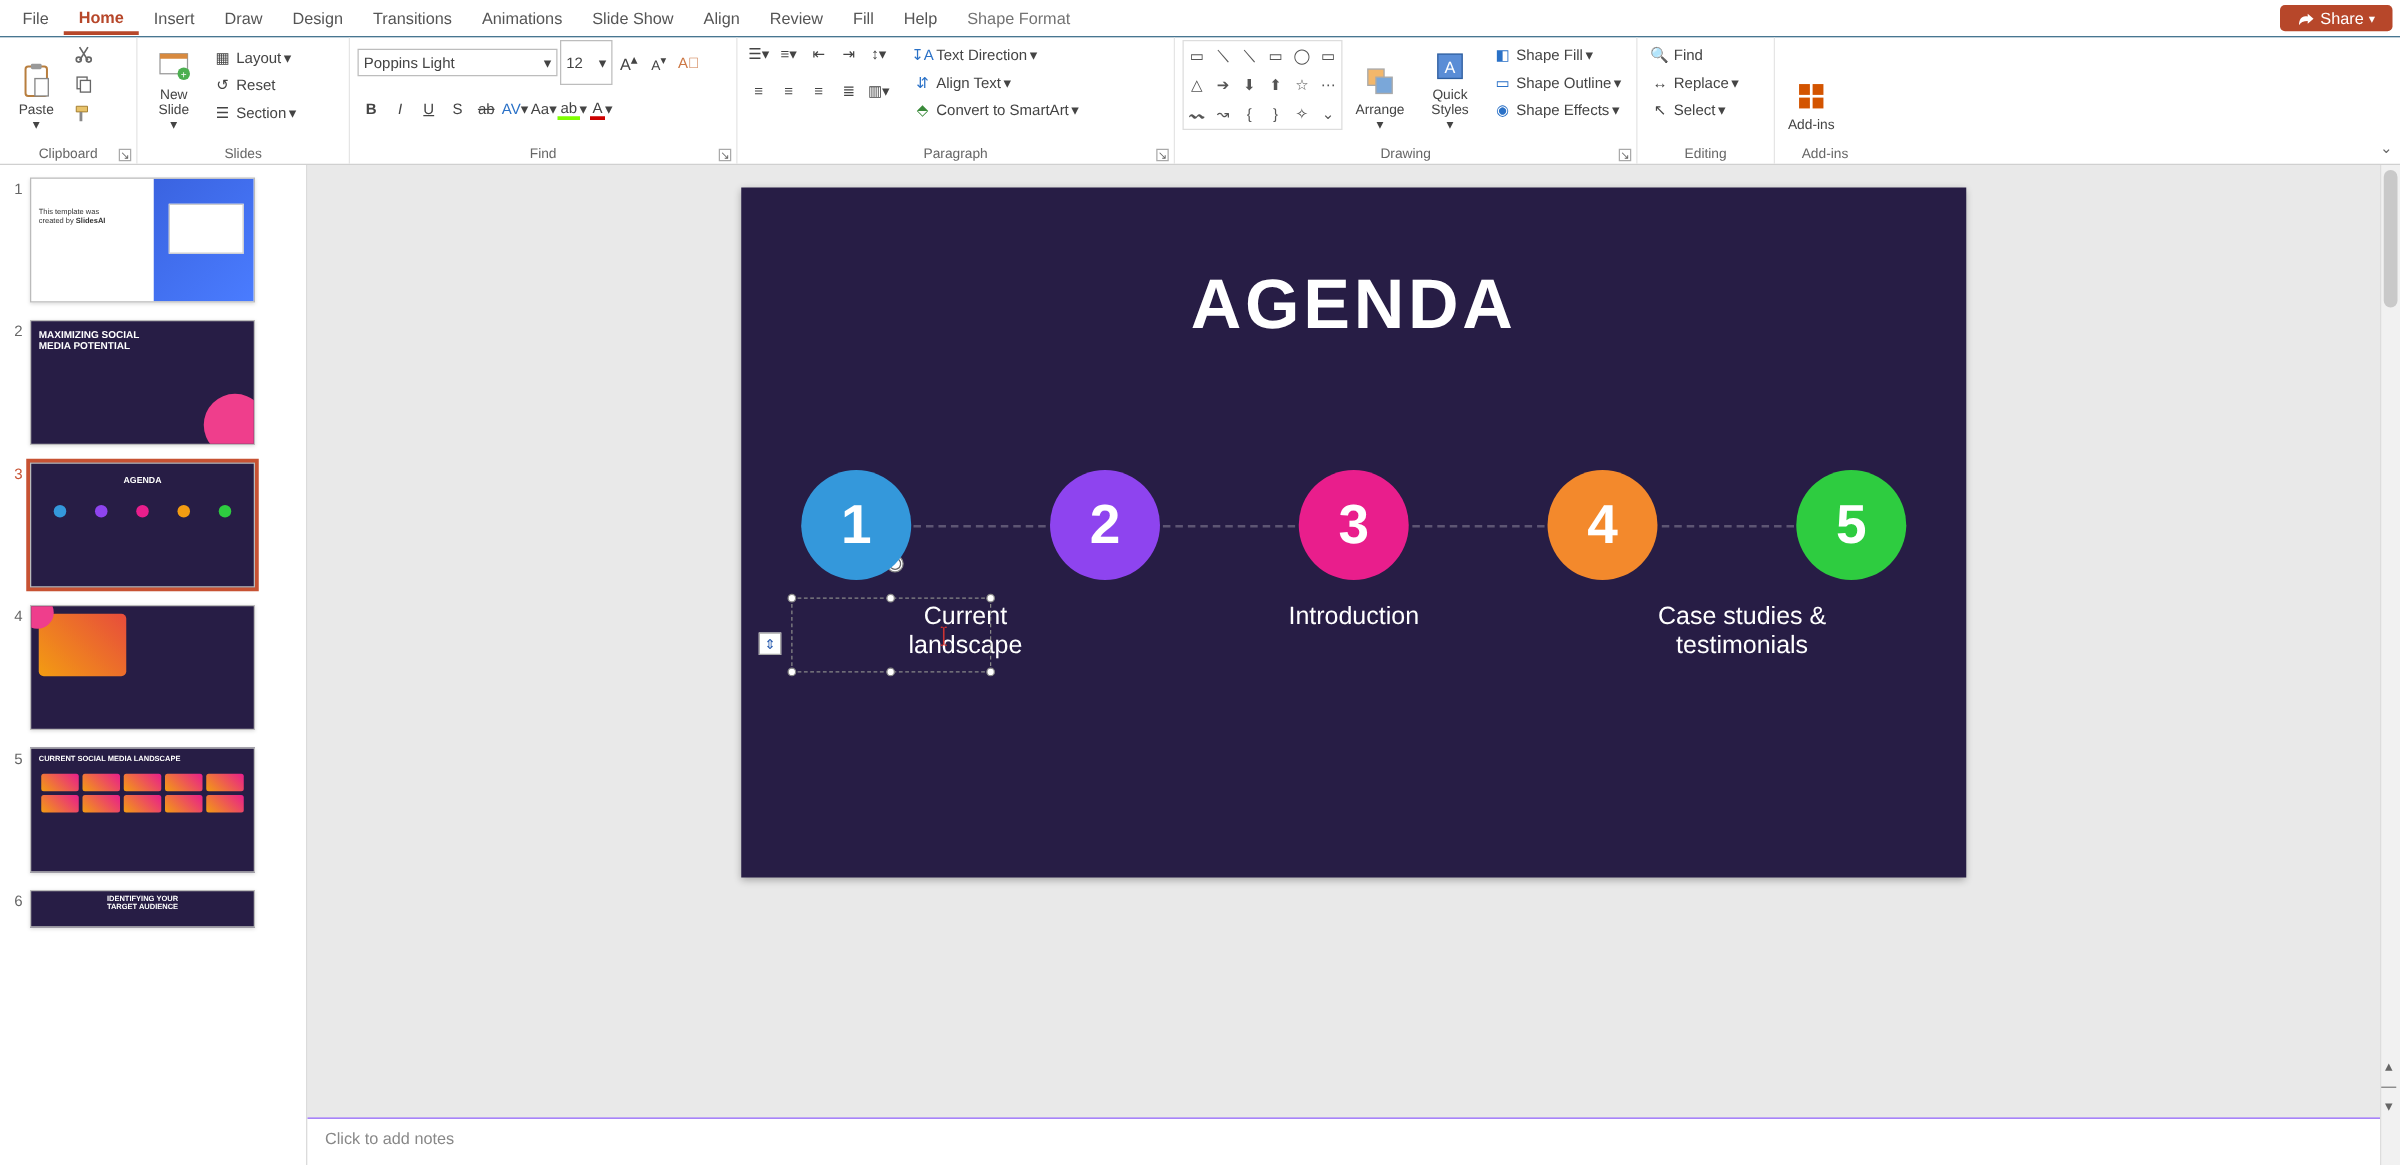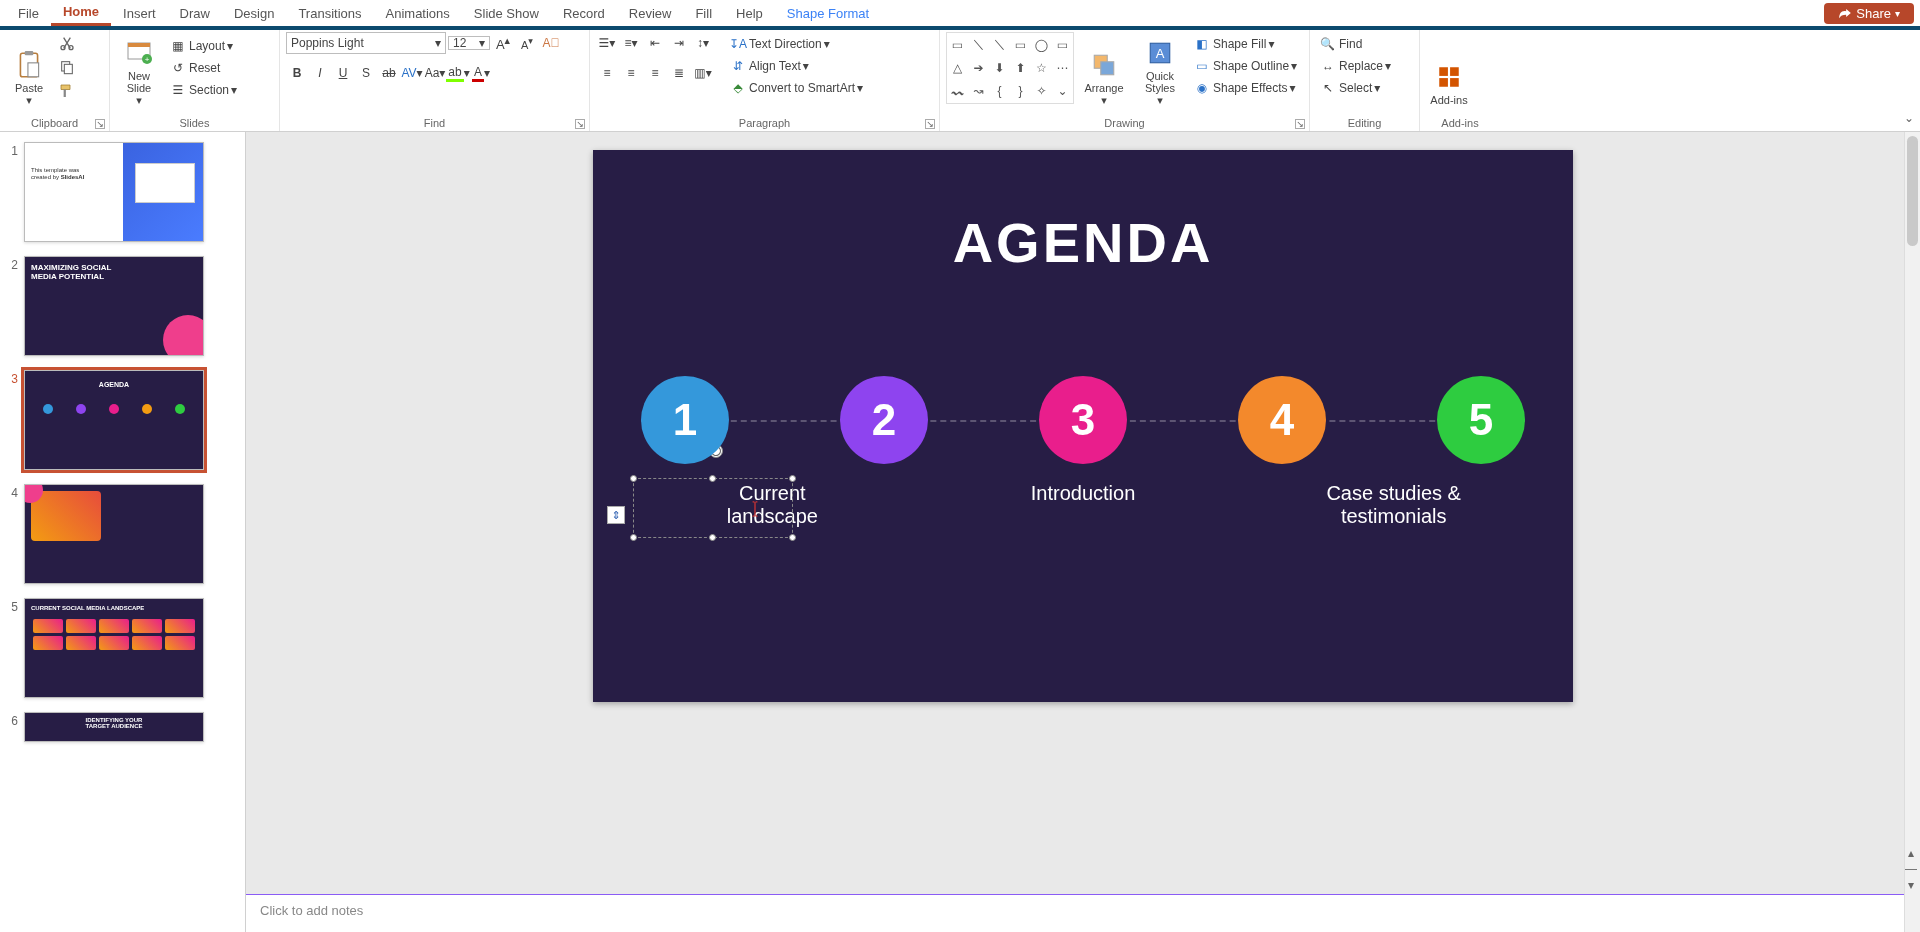--- a/index.html
+++ b/index.html
@@ -1,41 +1,41 @@
 <!DOCTYPE html>
 <html><head>
 <meta charset="utf-8">
 <style>
 * { margin:0; padding:0; box-sizing:border-box; font-family:"Segoe UI",Arial,sans-serif; }
 body { background:#f3f3f3; width:1920px; height:932px; overflow:hidden; font-size:12px; color:#444; }
 
 
-.menubar { height:30px; background:#fff; display:flex; align-items:center; padding:0 6px; border-bottom:4px solid #0c4a6e; }
+.menubar { height:30px; background:#fff; display:flex; align-items:center; padding:0 6px; border-bottom:1px solid #0c4a6e; }
 .menubar .tab { padding:4px 12px; font-size:13px; color:#555; cursor:pointer; }
 .menubar .tab.active { color:#b7472a; border-bottom:3px solid #b7472a; font-weight:600; }
-.menubar .tab.contextual { color:#3b82f6; }
+.menubar .tab.contextual { color:#737373; }
 .menubar .spacer { flex:1; }
 .share-btn { background:#b7472a; color:#fff; padding:3px 14px; border-radius:4px; font-size:13px; display:flex; align-items:center; gap:4px;}
 .share-btn svg{width:14px;height:14px;fill:#fff;}
 .share-btn .caret{font-size:10px;}
 
 
 .ribbon { height:102px; background:#fff; display:flex; border-bottom:1px solid #d0d0d0; position:relative;}
 .group { border-right:1px solid #e5e5e5; display:flex; flex-direction:column; justify-content:space-between; padding:2px 6px 0 6px; }
 .group-body { display:flex; align-items:flex-start; gap:4px; flex:1;}
 .group-label { text-align:center; font-size:11px; color:#666; padding-bottom:2px; position:relative;}
 .group-label .dlg{position:absolute;right:-2px;bottom:2px;font-size:9px;color:#666;border:1px solid #aaa;width:10px;height:10px;line-height:8px;}
 .bigbtn { display:flex; flex-direction:column; align-items:center; justify-content:flex-end; width:46px; height:74px; font-size:11px; color:#444; text-align:center; line-height:1.1;}
 .bigbtn .ico{width:30px;height:30px;margin-bottom:2px;display:flex;align-items:center;justify-content:center;}
 .smallrow{display:flex;align-items:center;gap:2px;font-size:12px;color:#444;padding:1px 3px;}
 .smallrow .ico{width:18px;height:18px;display:flex;align-items:center;justify-content:center;}
 .col{display:flex;flex-direction:column;gap:2px;}
 .fontbox{display:flex;gap:2px;align-items:center;}
 .fontname{width:160px;height:22px;border:1px solid #bdbdbd;font-size:12px;padding:0 4px;display:flex;align-items:center;justify-content:space-between;background:#fff;}
-.fontsize{width:42px;height:14px;border:1px solid #bdbdbd;font-size:12px;padding:0 4px;display:flex;align-items:center;justify-content:space-between;background:#fff;}
+.fontsize{width:42px;height:36px;border:1px solid #bdbdbd;font-size:12px;padding:0 4px;display:flex;align-items:center;justify-content:space-between;background:#fff;}
 .iconbtn{width:22px;height:22px;display:flex;align-items:center;justify-content:center;border:1px solid transparent;}
 .fontrow2{display:flex;gap:1px;margin-top:6px;}
 .b{font-weight:bold;} .i{font-style:italic;} .u{text-decoration:underline;}
 .strike{text-decoration:line-through;}
 .paragrid{display:flex;gap:2px;}
 .shape-gallery{width:128px;height:72px;border:1px solid #ddd;display:grid;grid-template-columns:repeat(6,1fr);grid-template-rows:repeat(3,1fr);font-size:12px;color:#555;align-items:center;justify-items:center;}
 .collapse-caret{position:absolute;right:6px;bottom:6px;font-size:12px;color:#666;}
 
 
 .workspace{position:absolute;top:132px;left:0;right:0;bottom:0;display:flex;}
@@ -76,21 +76,21 @@
 
 <div class="menubar">
   <div class="tab">File</div>
   <div class="tab active">Home</div>
   <div class="tab">Insert</div>
   <div class="tab">Draw</div>
   <div class="tab">Design</div>
   <div class="tab">Transitions</div>
   <div class="tab">Animations</div>
   <div class="tab">Slide Show</div>
-  <div class="tab">Record</div>
+  <div class="tab">Align</div>
   <div class="tab">Review</div>
   <div class="tab">Fill</div>
   <div class="tab">Help</div>
   <div class="tab contextual">Shape Format</div>
   <div class="spacer"></div>
   <div class="share-btn">
     <svg viewBox="0 0 24 24">
         <path d="M14 9V5l8 7-8 7v-4c-6 0-10 2-12 6 0-8 4-14 12-12z"></path>
       </svg>
     <span>Share</span>

